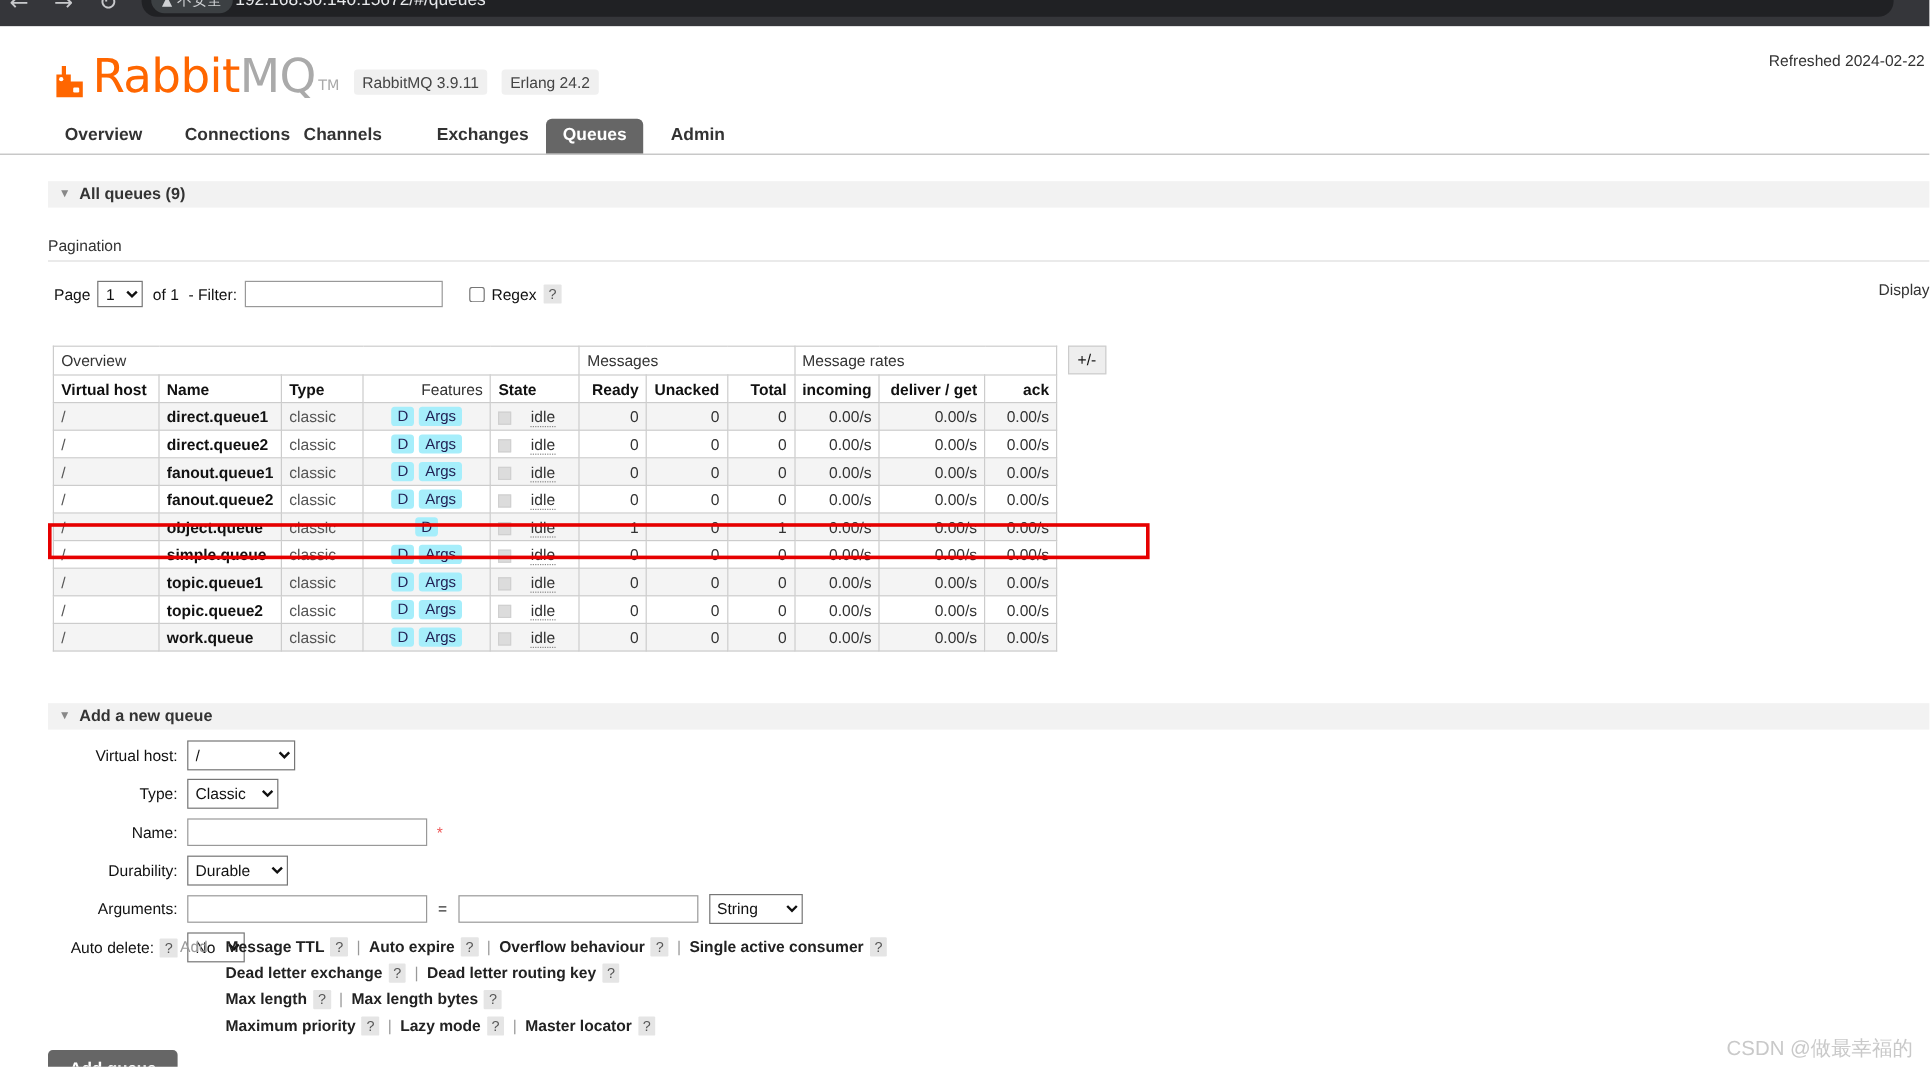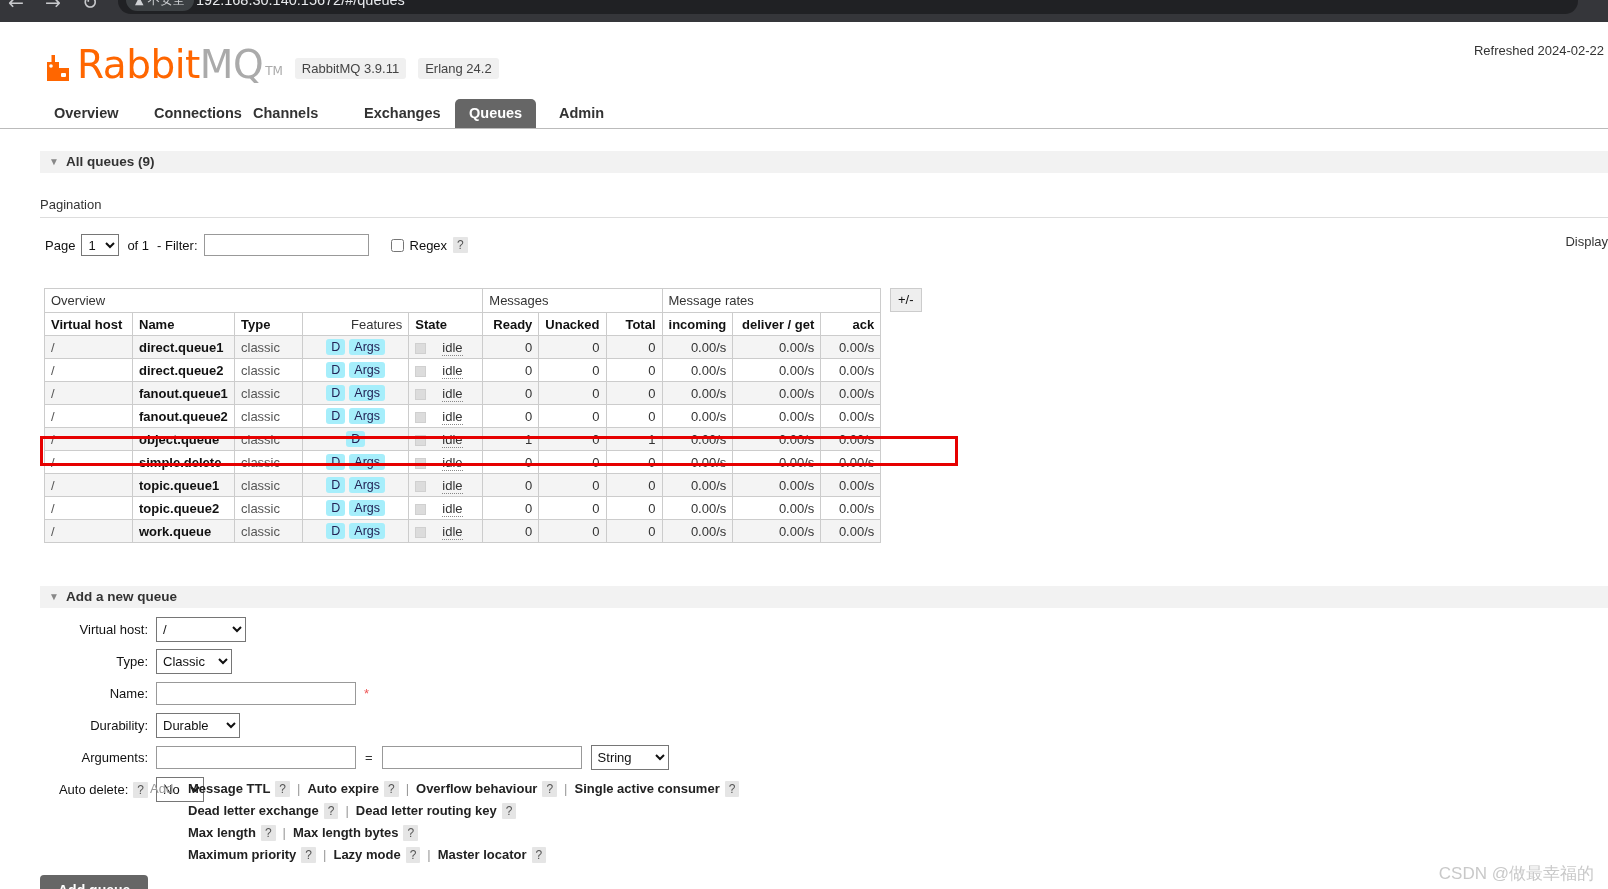--- a/index.html
+++ b/index.html
@@ -406,21 +406,21 @@
           <td class="state-cell"><span class="state-box"></span><span class="state-text">idle</span></td>
           <td class="num">1</td>
           <td class="num">0</td>
           <td class="num">1</td>
           <td class="num">0.00/s</td>
           <td class="num">0.00/s</td>
           <td class="num">0.00/s</td>
         </tr>
         <tr>
           <td class="vhost">/</td>
-          <td class="qname">simple.delete</td>
+          <td class="qname">simple.queue</td>
           <td class="type">classic</td>
           <td class="features"><span class="feat-badge">D</span><span class="feat-badge">Args</span></td>
           <td class="state-cell"><span class="state-box"></span><span class="state-text">idle</span></td>
           <td class="num">0</td>
           <td class="num">0</td>
           <td class="num">0</td>
           <td class="num">0.00/s</td>
           <td class="num">0.00/s</td>
           <td class="num">0.00/s</td>
         </tr>

